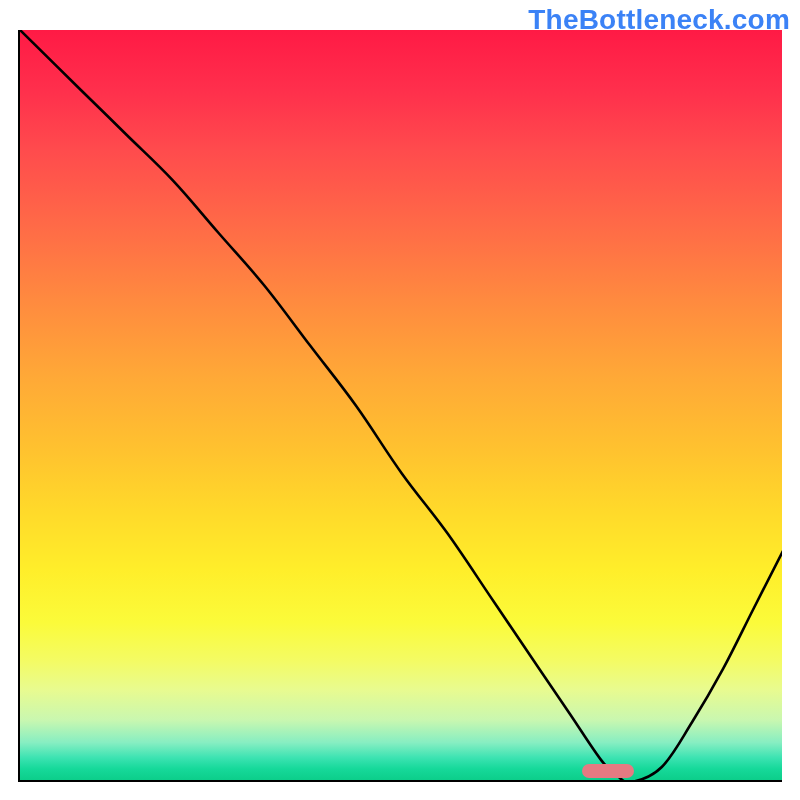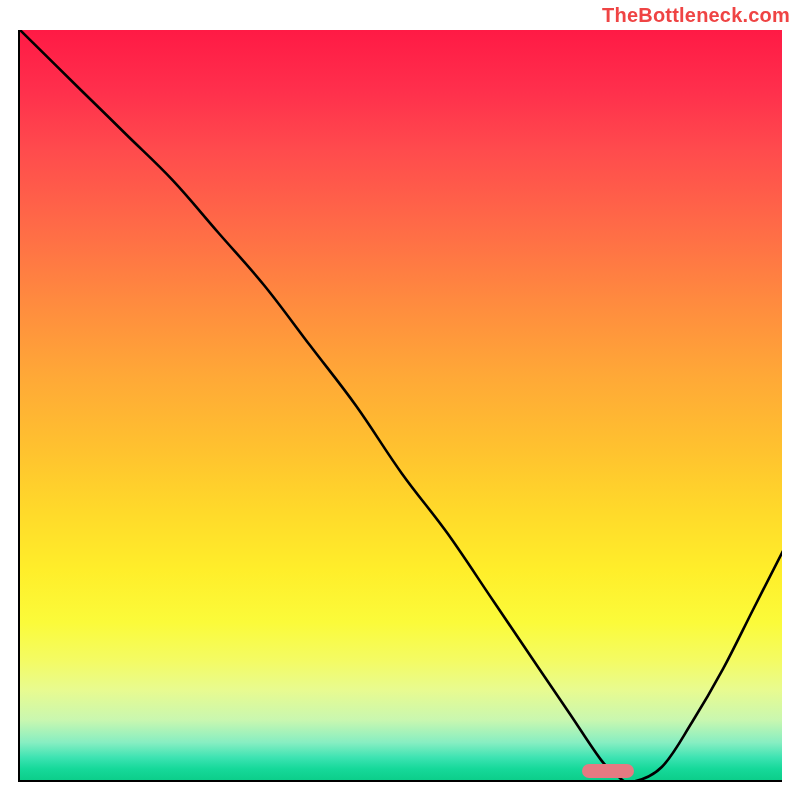--- a/index.html
+++ b/index.html
@@ -13,23 +13,23 @@
   }
   .wrap {
     position: relative;
     width: 800px;
     height: 800px;
   }
   .watermark {
     position: absolute;
     top: 4px;
     right: 10px;
-    font-size: 20px;
+    font-size: 28px;
     font-weight: 600;
-    color: #ef4444;
+    color: #3b82f6;
     letter-spacing: 0.2px;
   }
   .chart-outer {
     position: absolute;
     left: 18px;
     top: 30px;
     width: 764px;
     height: 752px;
   }
   .plot {

